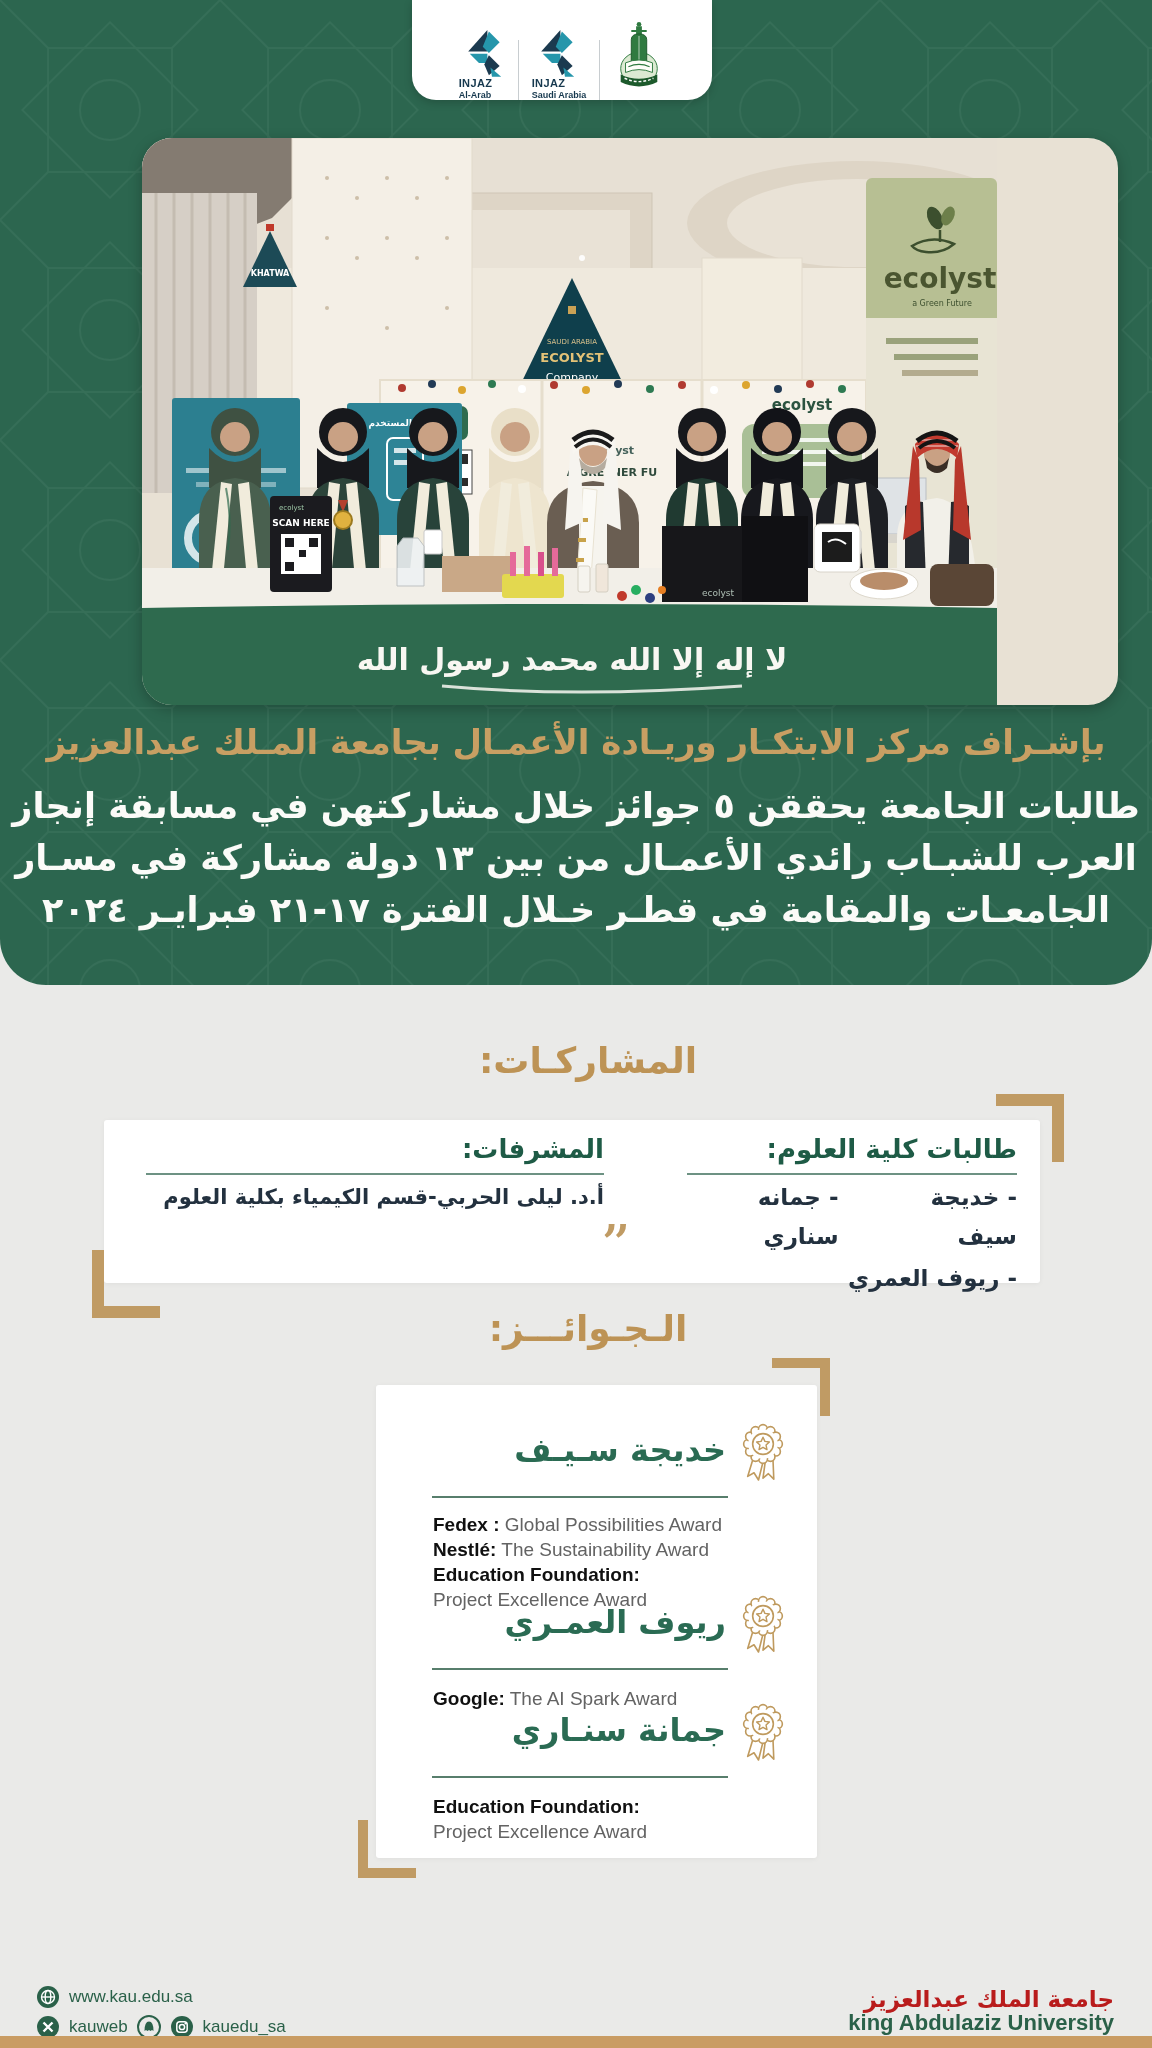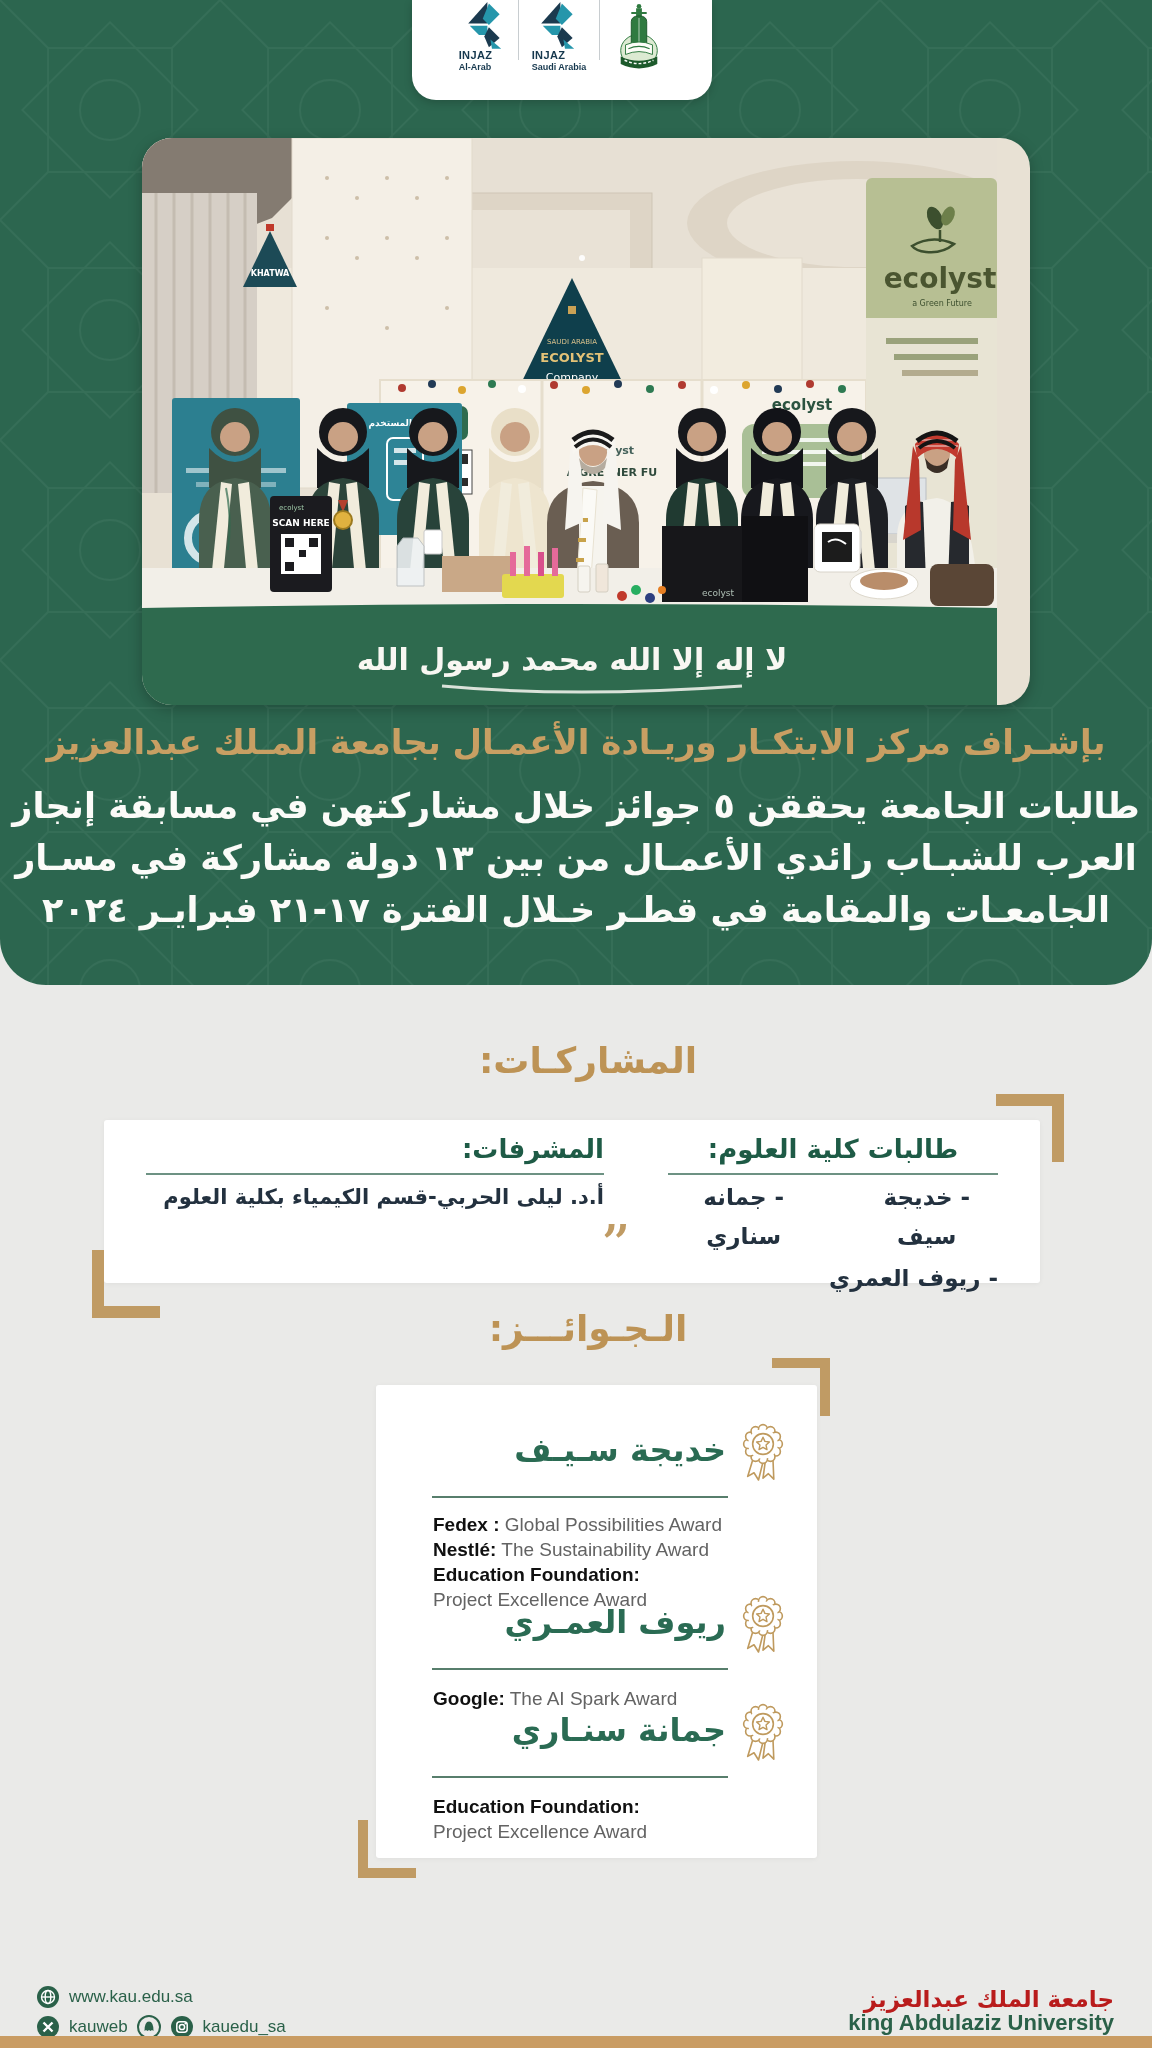--- a/index.html
+++ b/index.html
@@ -12,29 +12,29 @@
   .green-hero{
     position:absolute;left:0;top:0;width:1152px;height:985px;
     background:#2c664f;border-radius:0 0 46px 46px;overflow:hidden;
   }
   .pattern-layer{position:absolute;left:0;top:0;width:1152px;height:985px}
 
   .logo-card{
     position:absolute;left:412px;top:0;width:300px;height:100px;
     background:#ffffff;border-radius:0 0 24px 24px;
     box-shadow:0 3px 8px rgba(0,0,0,.18);
-    display:flex;align-items:flex-start;justify-content:center;gap:13px;
+    display:flex;align-items:flex-end;justify-content:center;gap:13px;
   }
   .brand{display:flex;flex-direction:column;align-items:flex-start;line-height:1}
   .brand .bname{font-size:11px;font-weight:bold;color:#16384e;letter-spacing:.4px;font-family:"Liberation Sans",sans-serif}
   .brand .bregion{font-size:9px;font-weight:bold;color:#16384e;margin-top:2px;font-family:"Liberation Sans",sans-serif}
   .vdiv{width:1px;height:60px;background:#c8cdd0}
 
   .photo-frame{
-    position:absolute;left:142px;top:138px;width:888px;height:567px;
+    position:absolute;left:142px;top:138px;width:976px;height:567px;
     border-radius:30px;overflow:hidden;background:#e8e1d4;
     box-shadow:0 4px 14px rgba(0,0,0,.25);
   }
 
   .hero-gold-heading{
     position:absolute;left:0;top:722px;width:1152px;text-align:center;
     direction:rtl;font-size:34px;font-weight:bold;color:#c89f63;
     white-space:nowrap;
   }
   .hero-body{
@@ -56,21 +56,21 @@
   .card-participants{left:104px;top:1120px;width:936px;height:163px}
   .card-awards{left:376px;top:1385px;width:441px;height:473px}
 
   .bracket{position:absolute}
   .br-tr-l{width:56px;height:56px;border-top:12px solid #c09b64;border-right:12px solid #c09b64;left:996px;top:1094px}
   .br-bl-l{width:56px;height:56px;border-bottom:12px solid #c09b64;border-left:12px solid #c09b64;left:92px;top:1250px}
   .br-tr-s{width:48px;height:48px;border-top:10px solid #c09b64;border-right:10px solid #c09b64;left:772px;top:1358px}
   .br-bl-s{width:48px;height:48px;border-bottom:10px solid #c09b64;border-left:10px solid #c09b64;left:358px;top:1820px}
 
   
-  .students-col{position:absolute;right:154px;top:1132px;width:330px;direction:rtl;text-align:center}
+  .students-col{position:absolute;right:135px;top:1132px;width:330px;direction:rtl;text-align:right}
   .sup-col{position:absolute;right:548px;top:1132px;width:458px;direction:rtl;text-align:right}
   .col-title{font-size:26px;font-weight:bold;color:#1e5b46;line-height:34px}
   .col-underline{height:2px;background:#6d9283;margin-top:7px}
   .names-row{display:flex;gap:36px;direction:rtl;font-size:23px;font-weight:bold;color:#23313f;line-height:39px;margin-top:3px}
   .sup-line{font-size:21px;font-weight:bold;color:#23313f;line-height:39px;margin-top:3px;white-space:nowrap}
   .quote-mark{
     position:absolute;left:604px;top:1192px;color:#c09b64;
     font-family:"DejaVu Serif",serif;font-size:42px;font-weight:bold;letter-spacing:-3px;
   }
 

